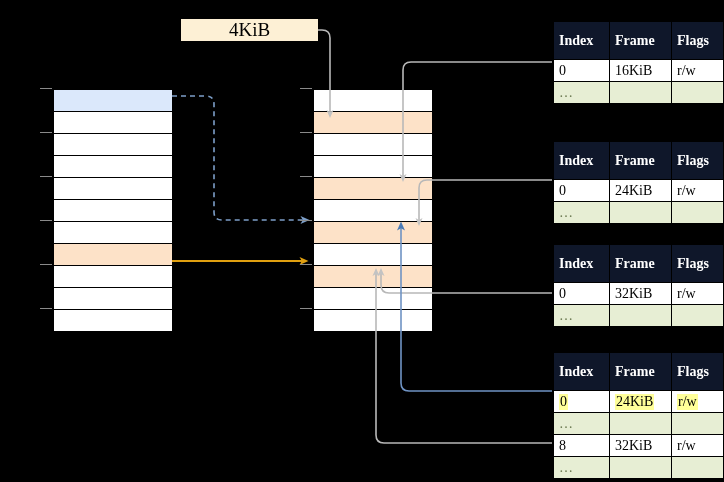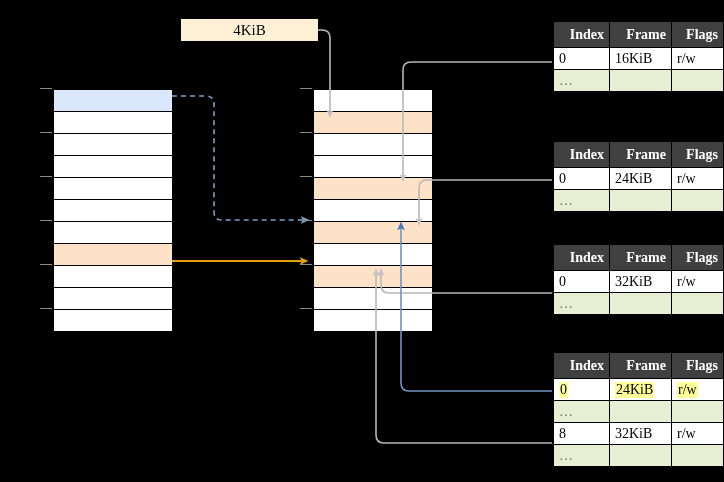--- a/index.html
+++ b/index.html
@@ -12,28 +12,28 @@
   .cell{position:absolute;left:0;box-sizing:border-box;
         border:1px solid #000;background:#ffffff;}
   .cell.blue{background:#dbe8fb;}
   .cell.peach{background:#fde2c8;}
 
   .tick{position:absolute;height:1px;background:#8a8a8a;width:12px;}
 
   
   .labelbox{position:absolute;background:#fdf0d5;border:1px solid #fdf0d5;
             box-sizing:border-box;display:flex;align-items:center;
-            justify-content:center;color:#000;font-size:15px;}
+            justify-content:center;color:#000;font-size:19px;}
 
   
   .ptable{position:absolute;border:1px solid #000;box-sizing:border-box;
           border-collapse:collapse;background:#000;}
   .ptable table{border-collapse:collapse;width:100%;height:100%;table-layout:fixed;}
-  .ptable th{background:#404040;color:#ffffff;font-weight:bold;font-size:14px;
-             text-align:right;padding:1px 5px;border:1px solid #000;height:26px;
+  .ptable th{background:#0f172a;color:#ffffff;font-weight:bold;font-size:14px;
+             text-align:left;padding:1px 5px;border:1px solid #000;height:38px;
              box-sizing:border-box;}
   .ptable td{background:#ffffff;color:#000;font-size:14px;text-align:left;
              padding:1px 5px;border:1px solid #000;height:22px;box-sizing:border-box;
              white-space:nowrap;overflow:hidden;}
   .ptable td.dim{background:#e7eed4;color:#6c7a52;}
   .ptable td span.hl{background:#ffff99;display:inline-block;padding:0 1px;}
 
   
   svg.wires{position:absolute;left:0;top:0;width:724px;height:482px;
             pointer-events:none;}

